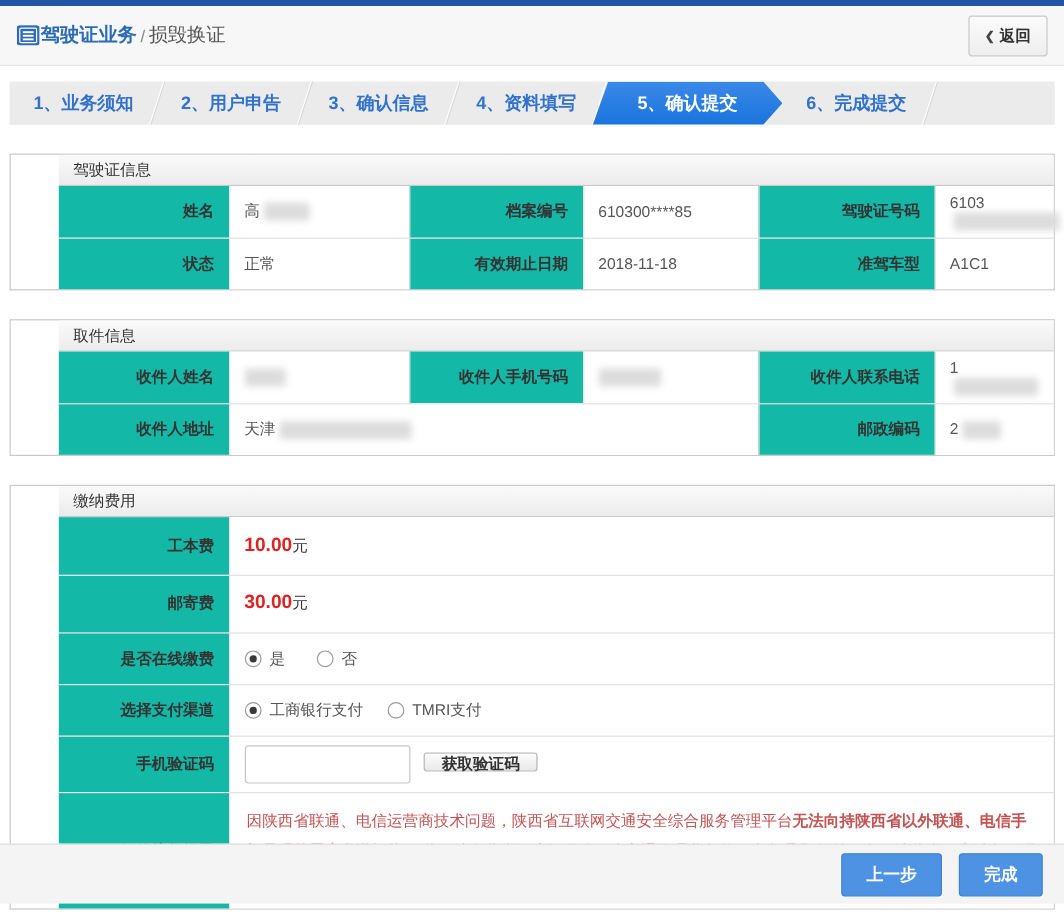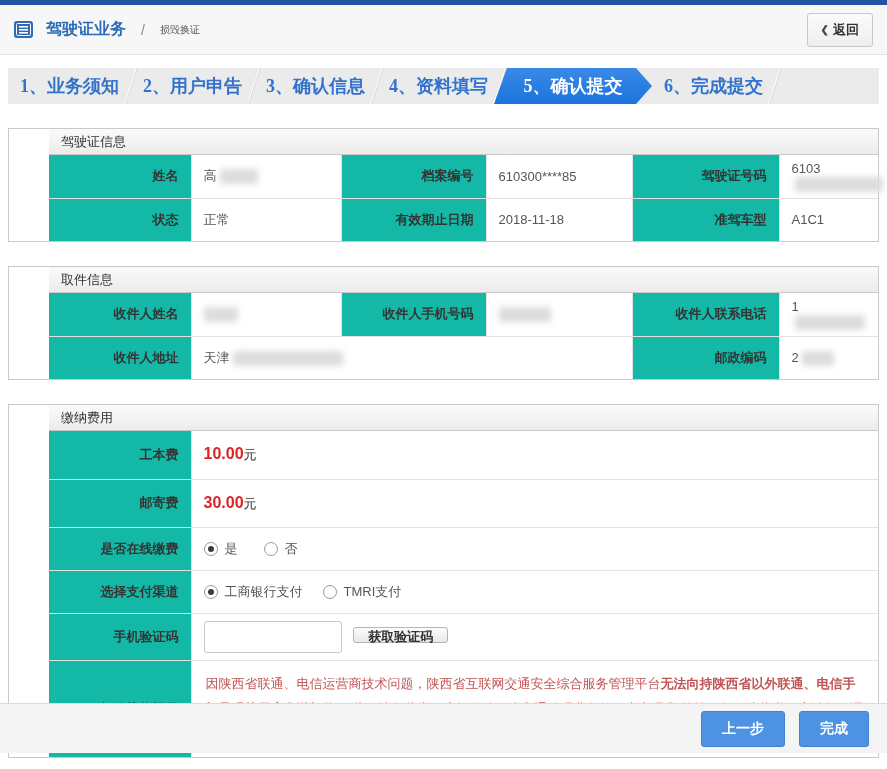--- a/index.html
+++ b/index.html
@@ -11,40 +11,40 @@
   }
   
   .topbar { height:5px; background:#2155a3; width:100%; }
 
   
   .header {
     height:50px; background:#f7f7f7; border-bottom:1px solid #e3e3e3;
     display:flex; align-items:center; justify-content:space-between;
     padding:0 14px;
   }
-  .header-left { display:flex; align-items:center; gap:13px; }
+  .header-left { display:flex; align-items:center; gap:1px; }
   .title-icon { width:19px; height:17px; display:inline-block; }
   .app-title { color:#2c6cb5; font-size:16px; font-weight:bold; }
   .crumb-sep { color:#888; font-size:14px; margin:0 2px; }
-  .page-title { color:#555; font-size:10px; }
+  .page-title { color:#555; font-size:16px; }
   .back-btn {
     background:linear-gradient(#fbfbfb,#eeeeee); border:1px solid #c9c9c9;
     border-radius:3px; padding:7px 13px; font-size:13px; color:#333;
     cursor:pointer; display:inline-flex; align-items:center; gap:4px; font-weight:bold;
   }
   .back-chevron { font-size:10px; color:#444; }
 
   
   .steps {
     margin:13px 8px 0 8px; height:36px; background:#ebebeb;
     display:flex; align-items:stretch; overflow:hidden; position:relative;
   }
   .step {
     flex:0 0 123px; display:flex; align-items:center; justify-content:center;
-    color:#3272cc; font-weight:bold; font-size:18px; position:relative;font-family:Liberation Serif, serif;
+    color:#3272cc; font-weight:bold; font-size:15px; position:relative;
   }
   .step:not(.active)::after {
     content:""; position:absolute; right:0; top:-4px; bottom:-4px; width:1px;
     background:#fdfdfd; box-shadow:1px 0 0 #d6d6d6; transform:skewX(-18deg);
   }
   .step.active {
     flex:0 0 158px; background:linear-gradient(#3a89e8,#1b74dd); color:#fff;
     clip-path:polygon(13px 0, calc(100% - 16px) 0, 100% 50%, calc(100% - 16px) 100%, 0 100%);
     margin-left:-6px; z-index:2;
   }

